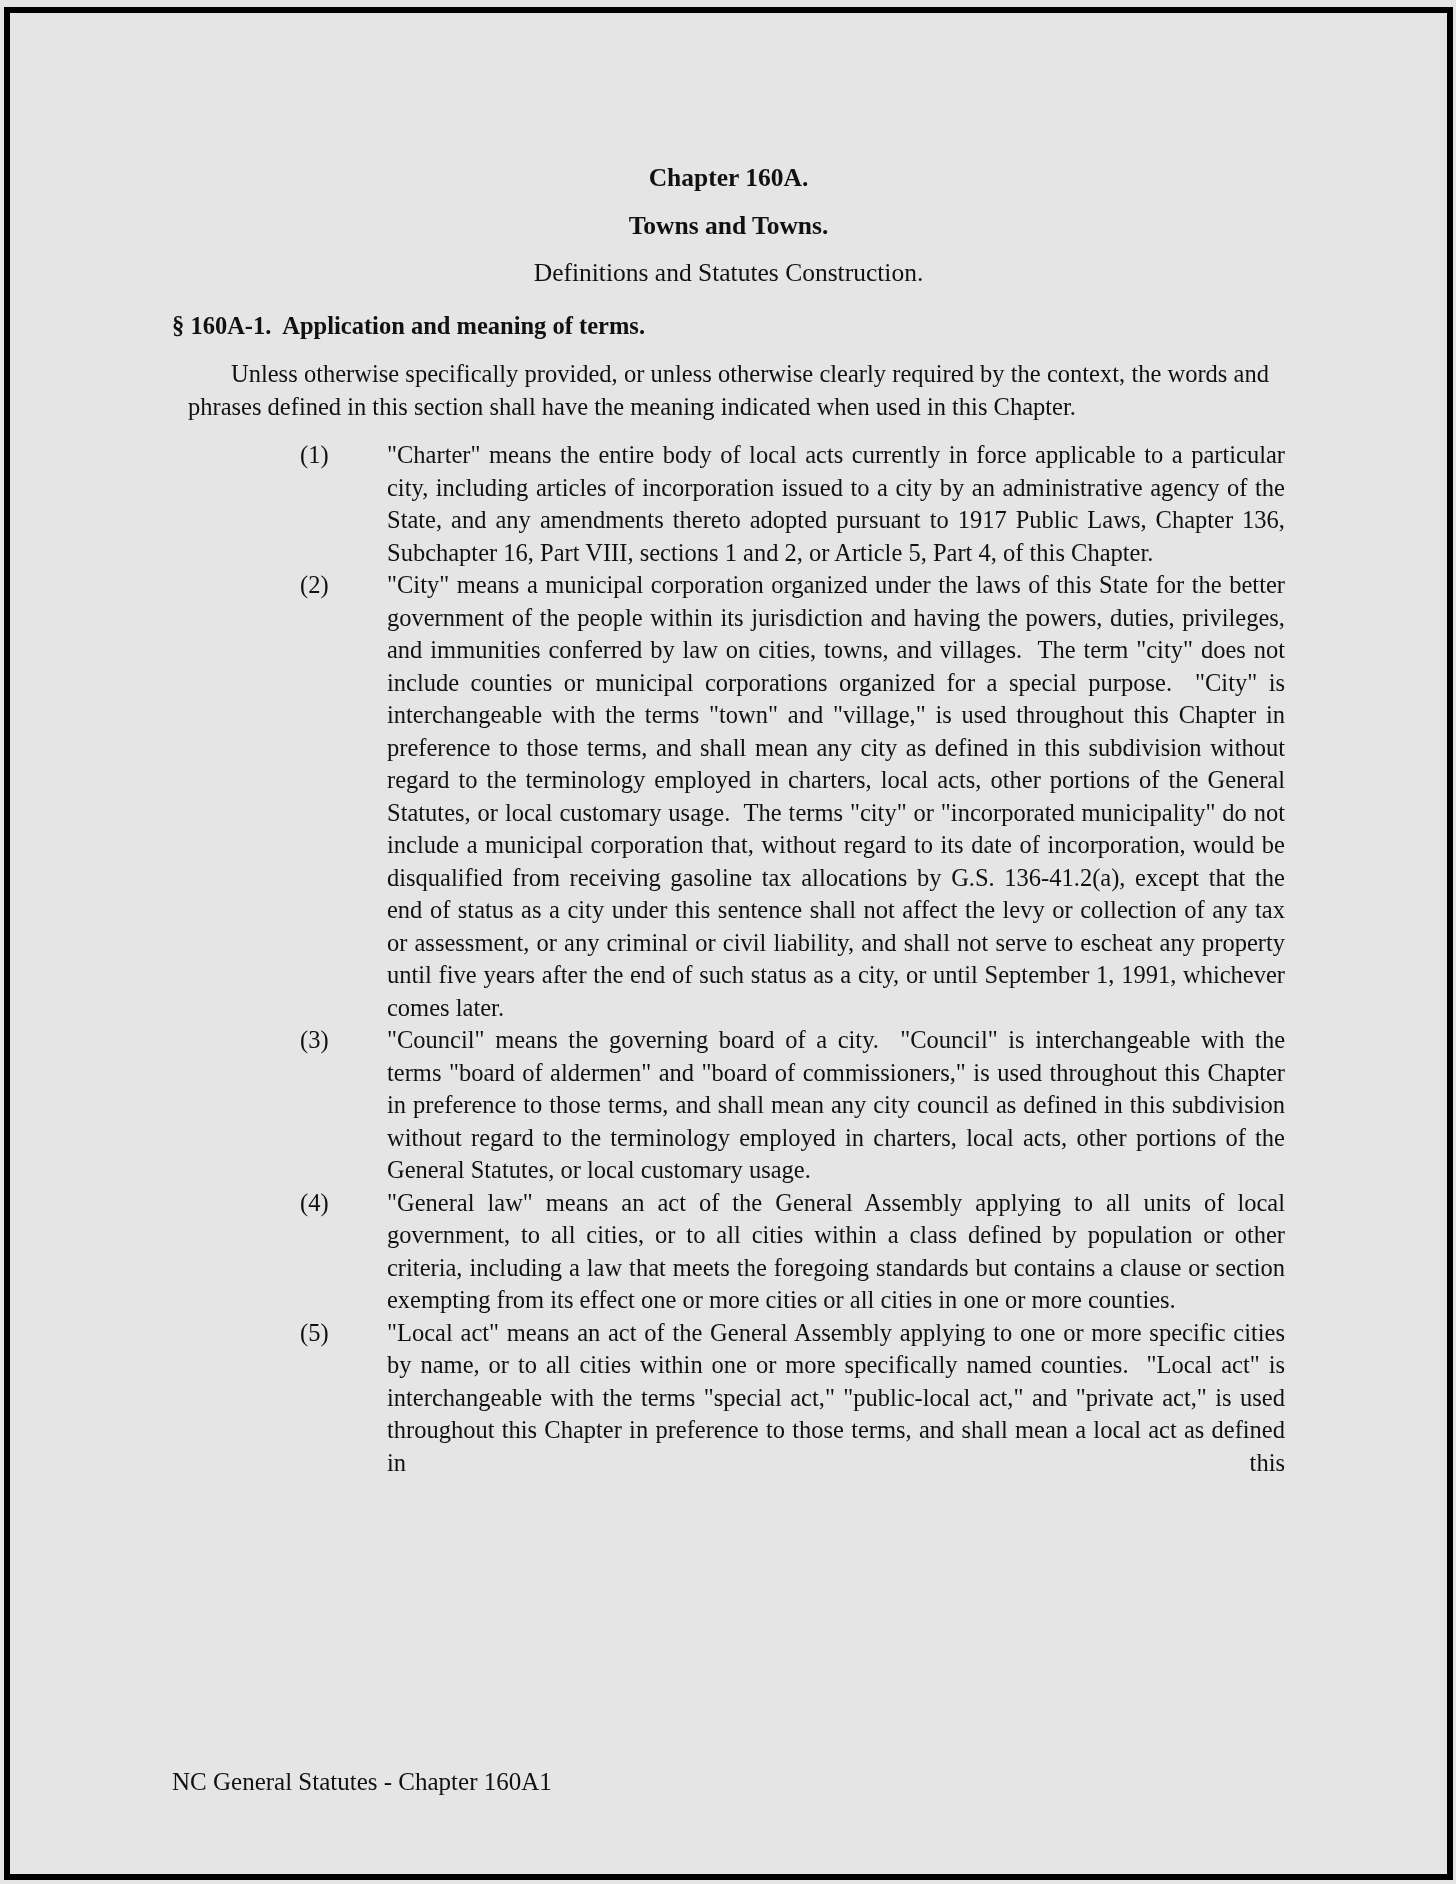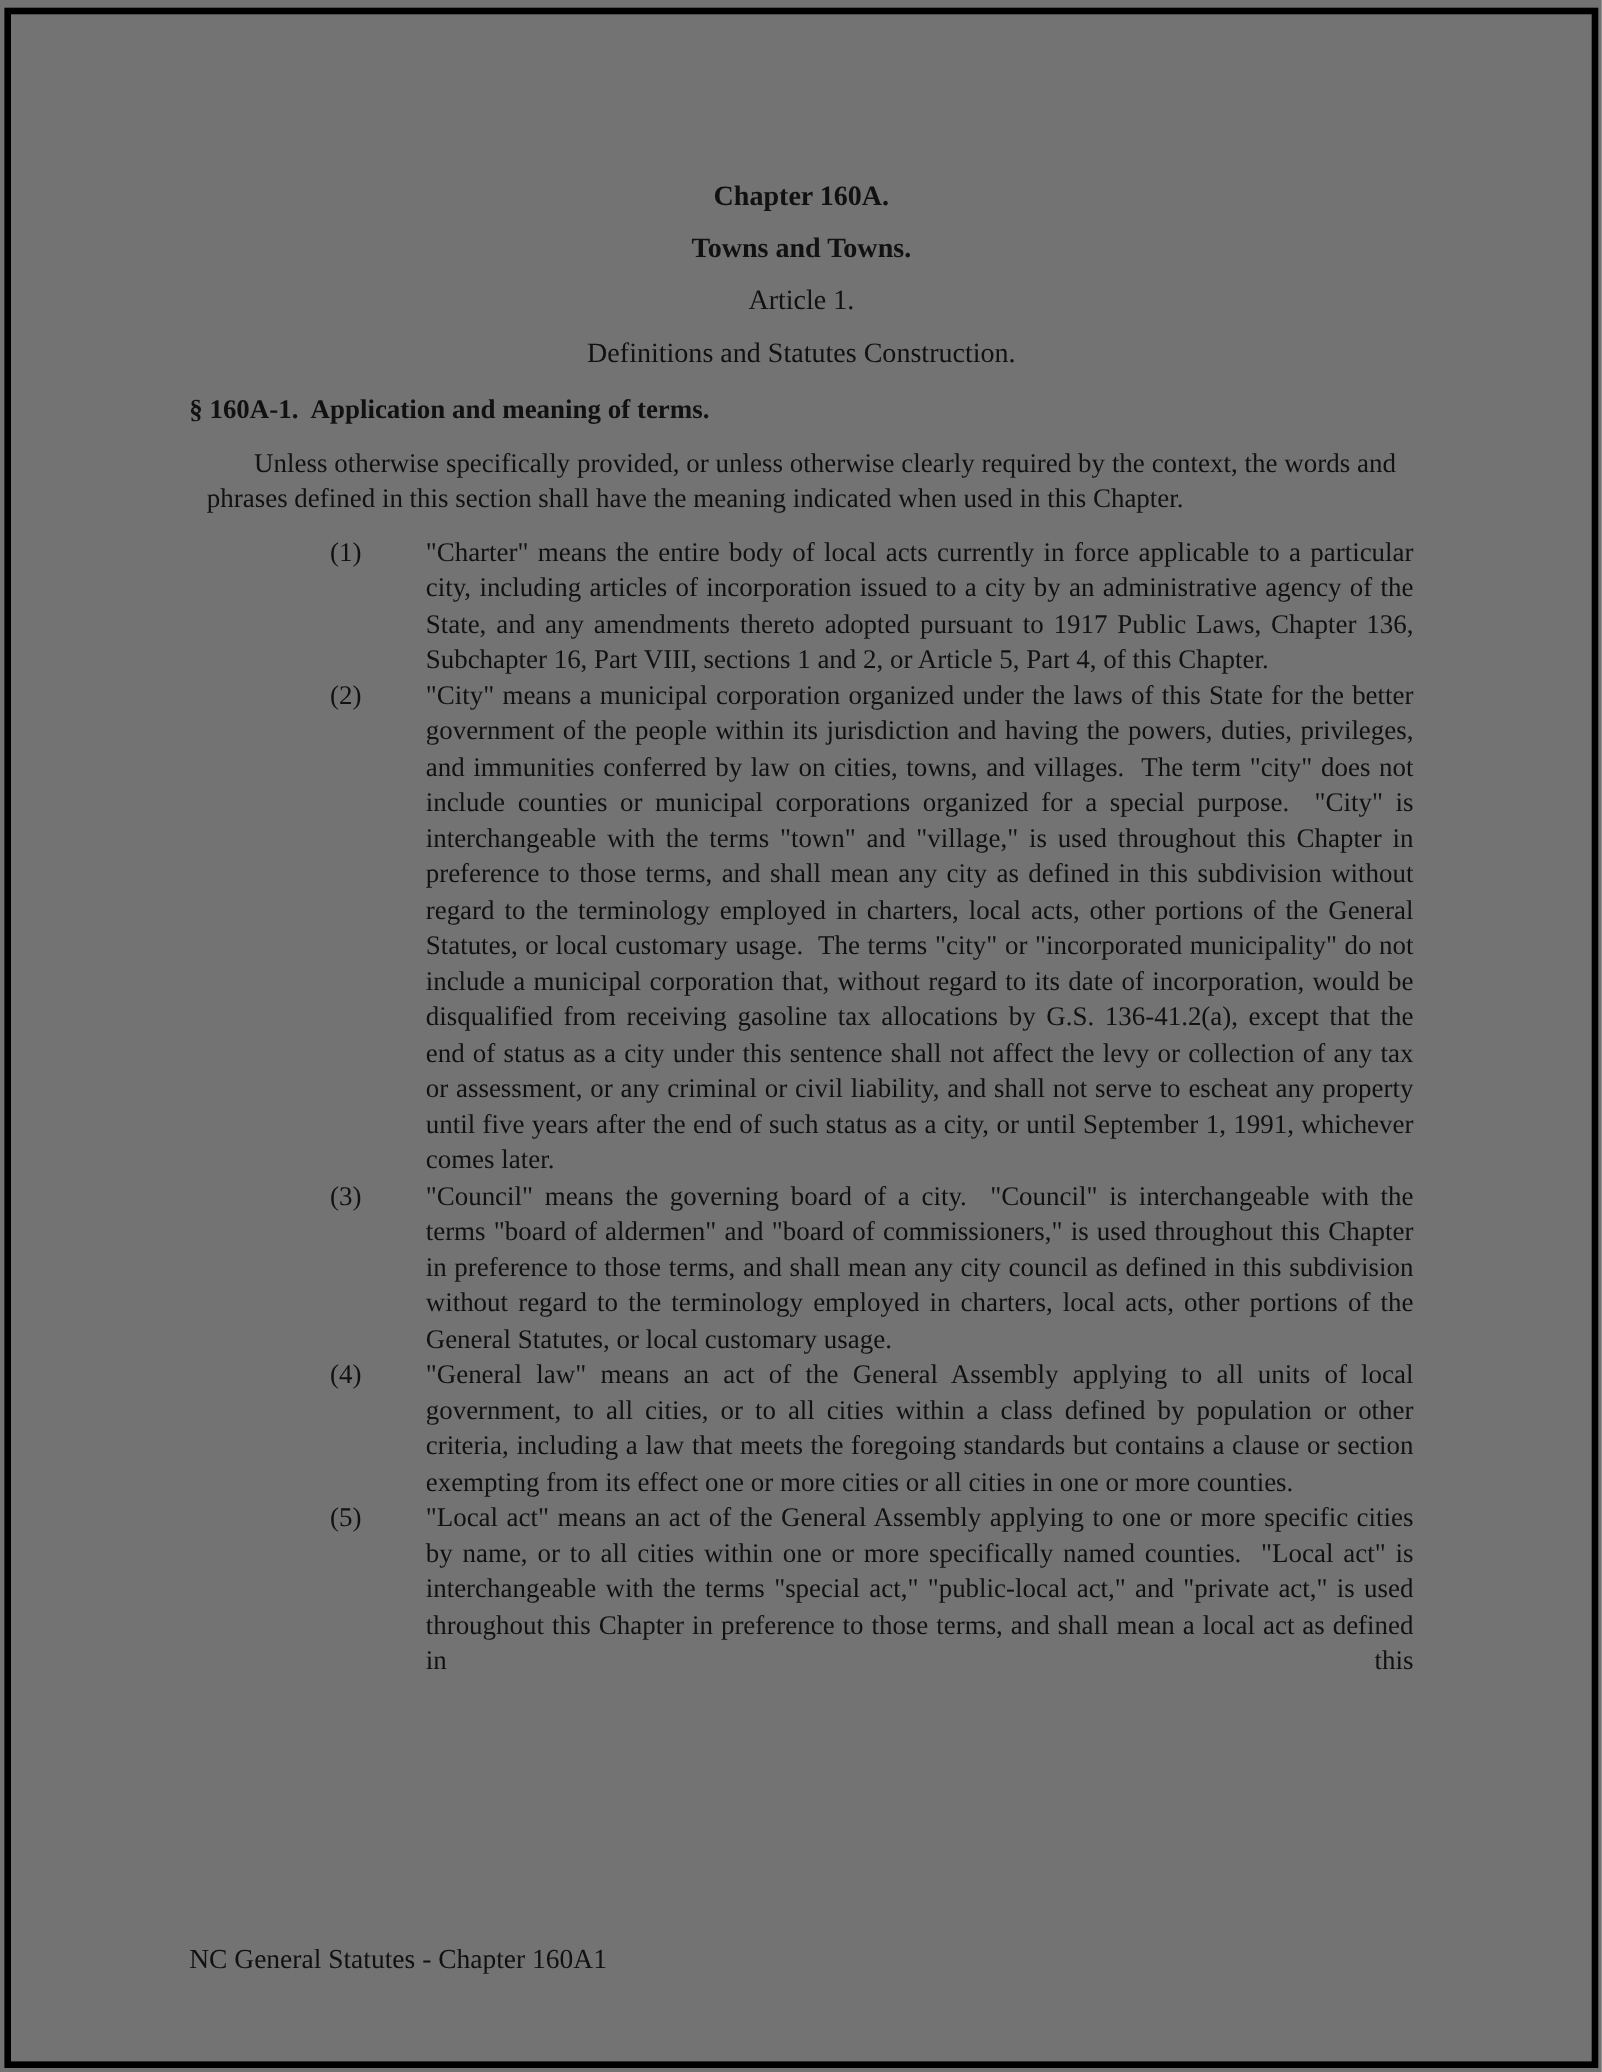--- a/index.html
+++ b/index.html
@@ -6,21 +6,21 @@
   body {
     width: 1456px;
     height: 1884px;
     background: #ffffff;
     overflow: hidden;
   }
   .page {
     position: relative;
     width: 1456px;
     height: 1884px;
-    background: #737373;
+    background: #e5e5e5;
     font-family: "Liberation Serif", "DejaVu Serif", serif;
     color: #111111;
   }
   .frame {
     position: absolute;
     left: 4px;
     top: 7px;
     right: 3px;
     bottom: 4px;
     border: 6px solid #000000;
@@ -78,21 +78,20 @@
 </style>
 </head>
 <body>
 
 <div class="page">
   <div class="frame"></div>
 
   <div class="content">
     <div class="h bold">Chapter 160A.</div>
     <div class="h bold">Towns and Towns.</div>
-    <div class="h">Article 1.</div>
     <div class="h">Definitions and Statutes Construction.</div>
 
     <div class="section-heading">§ 160A-1.&nbsp; Application and meaning of terms.</div>
 
     <p class="intro">Unless otherwise specifically provided, or unless otherwise clearly required by the context, the words and phrases defined in this section shall have the meaning indicated when used in this Chapter.</p>
 
     <div class="list">
       <div class="item">
         <span class="num">(1)</span>
         <div class="itext">"Charter" means the entire body of local acts currently in force applicable to a particular city, including articles of incorporation issued to a city by an administrative agency of the State, and any amendments thereto adopted pursuant to 1917 Public Laws, Chapter 136, Subchapter 16, Part VIII, sections 1 and 2, or Article 5, Part 4, of this Chapter.</div>

